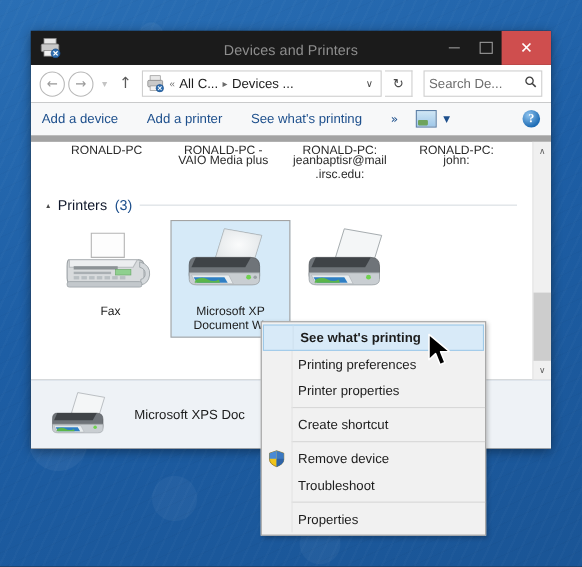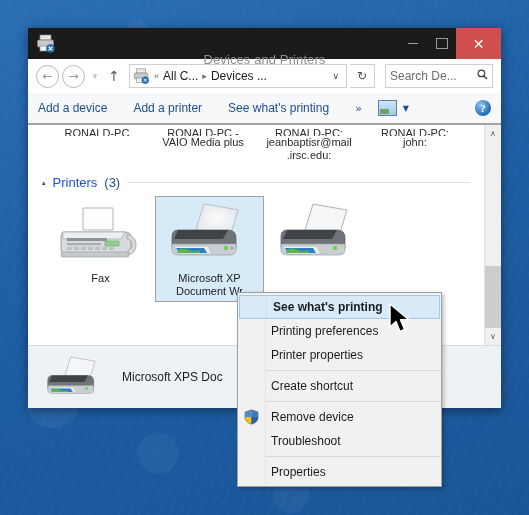--- a/index.html
+++ b/index.html
@@ -32,21 +32,21 @@
     position:absolute;left:28px;top:28px;width:473px;height:380px;
     background:#1b1b1b;
     box-shadow:0 2px 10px rgba(0,0,0,.45);
     display:flex;flex-direction:column;
     overflow:hidden;
   }
   
   .titlebar{height:31px;background:#1b1b1b;position:relative;flex:none;}
   .title-icon{position:absolute;left:8px;top:6px;width:20px;height:19px;}
   .title-text{
-    position:absolute;left:0;right:0;top:24px;text-align:center;
+    position:absolute;left:0;right:0;top:10px;text-align:center;
     font-size:13px;color:#8e8e8e;letter-spacing:.1px;
     font-family:"Liberation Sans", sans-serif;
   }
   .winbtns{position:absolute;right:0;top:0;display:flex;height:31px;}
   .wb{width:29px;height:31px;display:flex;align-items:center;justify-content:center;}
   .wb.close{width:45px;background:#cf4e4e;}
   .wb .bar{width:10px;height:1px;background:#9a9a9a;}
   .wb .sq{width:10px;height:9px;border:1px solid #9a9a9a;}
   .wb.close .x{color:#fff;font-size:14px;line-height:1;font-family:"DejaVu Sans",sans-serif;}
 
@@ -73,21 +73,21 @@
     font-family:"DejaVu Sans",sans-serif;flex:none;
   }
   .searchbox{
     width:98px;height:22px;border:1px solid #cfcfcf;background:#fff;margin-left:7px;
     display:flex;align-items:center;padding:0 4px;flex:none;
   }
   .searchbox span{font-size:12px;color:#6d6d6d;white-space:nowrap;}
   .search-ico{margin-left:auto;color:#3f3f3f;font-size:11px;font-family:"DejaVu Sans",sans-serif;}
 
   
-  .cmdbar{height:30px;background:#f7f8f9;border-bottom:2px solid #a3a3a3;display:flex;align-items:center;padding:0 10px;flex:none;}
+  .cmdbar{height:30px;background:#f7f8f9;border-bottom:6px solid #a3a3a3;display:flex;align-items:center;padding:0 10px;flex:none;}
   .cmd{font-size:12px;color:#1d4f8c;margin-right:26px;white-space:nowrap;}
   .cmd-chev{font-size:11px;color:#1d4f8c;margin-right:16px;font-family:"DejaVu Sans",sans-serif;}
   .view-ico{width:17px;height:14px;border:1px solid #5b7fa6;background:linear-gradient(#cfe6f5,#9fc7e8);position:relative;margin-right:6px;}
   .view-ico:after{content:"";position:absolute;left:1px;bottom:1px;width:9px;height:5px;background:#6ea35b;border-radius:1px;}
   .view-caret{font-size:8px;color:#1d4f8c;margin-right:auto;font-family:"DejaVu Sans",sans-serif;}
   .help{
     width:16px;height:16px;border-radius:50%;
     background:radial-gradient(circle at 35% 30%,#8fc4ef,#1f6db5 70%);
     color:#fff;font-size:11px;font-weight:bold;display:flex;align-items:center;justify-content:center;
     font-family:"Liberation Serif",serif;
@@ -96,21 +96,21 @@
   
   .content{flex:1;background:#fff;display:flex;min-height:0;position:relative;}
   .itemspane{flex:1;position:relative;overflow:hidden;}
   .toprow{display:flex;padding:0 16px;}
   .topcell{flex:1;text-align:center;font-size:11px;color:#2b2b2b;line-height:13px;padding-top:2px;}
   .clip{height:9px;overflow:hidden;}
   .group{
     display:flex;align-items:center;gap:7px;padding:0 14px;margin-top:13px;
   }
   .grp-tri{font-size:7px;color:#4a4a4a;font-family:"DejaVu Sans",sans-serif;}
-  .grp-label{font-size:13px;color:#1d4ed8;white-space:nowrap;}
+  .grp-label{font-size:13px;color:#0f172a;white-space:nowrap;}
   .grp-count{font-size:13px;color:#1d4f8c;}
   .grp-line{flex:1;height:1px;background:#d8dde2;}
   .tiles{display:flex;padding:6px 18px 0 18px;}
   .tile{width:105px;text-align:center;padding:6px 2px 4px;}
   .tile.sel{background:#d6eaf8;border:1px solid #a3a3a3;padding:5px 1px 3px;}
   .tile-label{font-size:11px;color:#1c1c1c;line-height:13px;margin-top:6px;}
 
   
   .details{
     height:62px;background:#eef2f6;border-top:1px solid #d6dde4;

